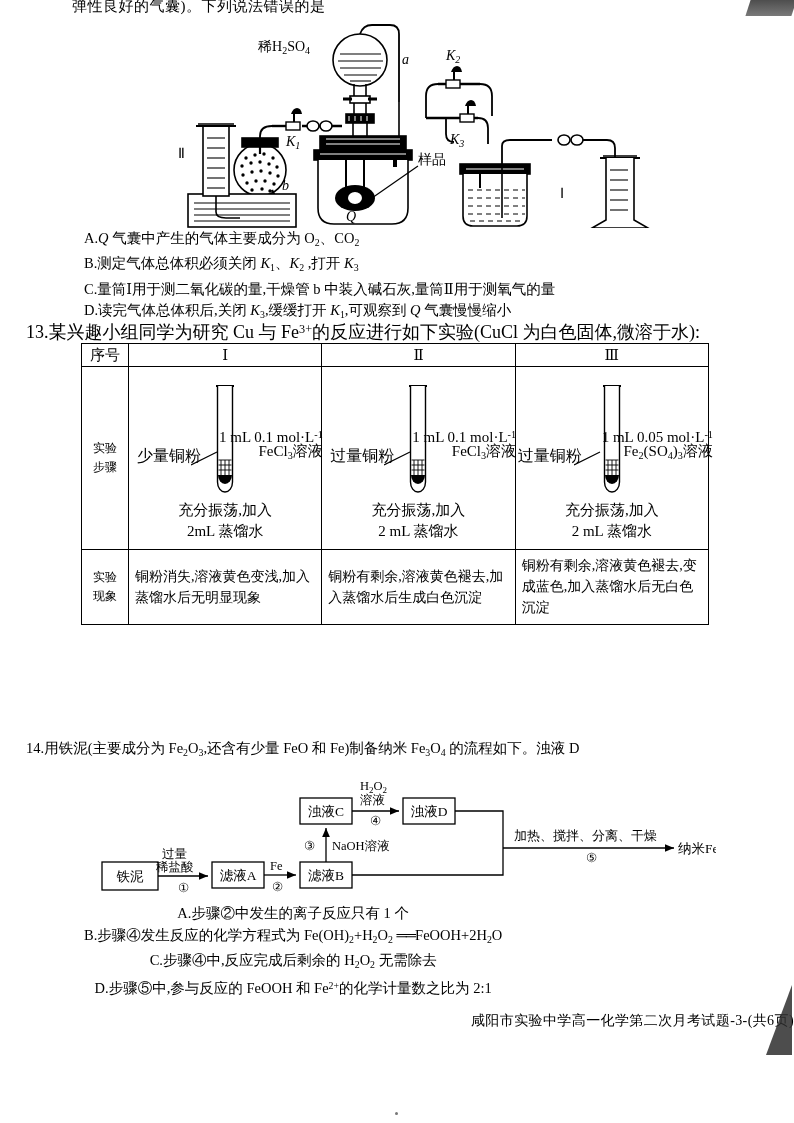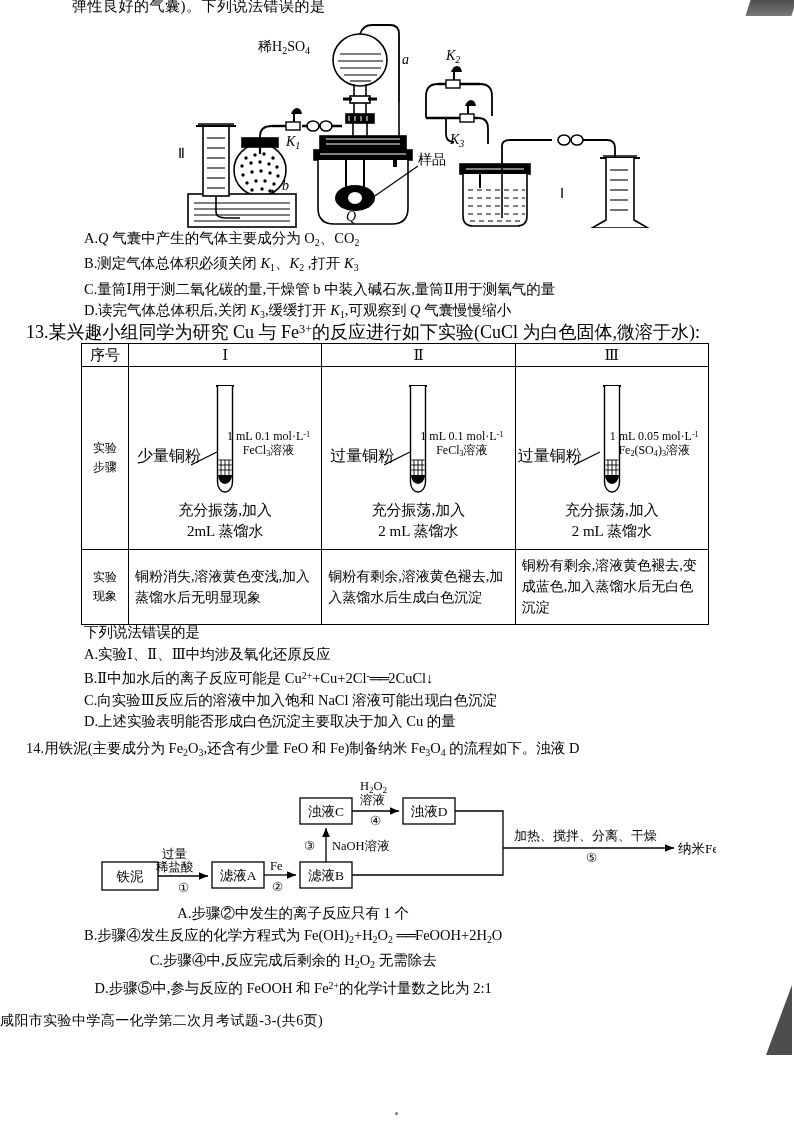--- a/index.html
+++ b/index.html
@@ -46,33 +46,33 @@
   #q13table .stepcell{height:182px;position:relative;}
   #q13table .phencell{
     text-align:left;padding:5px 5px 6px 6px;font-size:14px;line-height:21px;
   }
   .tubewrap{position:relative;height:126px;}
   .capt{font-size:15px;line-height:21px;}
 
   
   .tube{position:absolute;left:50%;margin-left:-12px;top:6px;}
   .lblL{position:absolute;font-size:16px;white-space:nowrap;}
-  .lblR{position:absolute;font-size:12px;line-height:14px;white-space:nowrap;text-align:center;padding-left:8px;}
+  .lblR{position:absolute;font-size:15px;line-height:14px;white-space:nowrap;text-align:right;}
 
   #q13tail{position:absolute;left:84px;top:622px;}
 
   
   #q14stem{position:absolute;left:26px;top:731px;font-size:14.5px;line-height:22px;margin-top:6px;}
   #q14stem .l2{margin-left:25px;}
   #flow{position:absolute;left:96px;top:778px;width:620px;height:118px;}
   #q14opts{position:absolute;left:84px;top:903px;text-align:center;}
 
   
   #footer{
-    position:absolute;left:0;top:1012px;width:794px;text-align:left;
+    position:absolute;left:0;top:1012px;width:794px;text-align:right;
     font-size:14px;letter-spacing:.4px;
   }
 
   
   .edge-tr{position:absolute;right:0;top:0;width:46px;height:16px;
     background:linear-gradient(180deg,#3a3a3a,#6a6a6a);transform:skewX(-18deg);opacity:.9;}
   .edge-br{position:absolute;right:2px;top:985px;width:26px;height:70px;
     background:#2e2e2e;clip-path:polygon(100% 0,100% 100%,0 100%);opacity:.85;}
   .dotmark{position:absolute;left:395px;top:1112px;width:3px;height:3px;background:#777;border-radius:50%;}
 </style>
@@ -394,27 +394,20 @@
 
     <tr>
       <td class="rowhead">实验<br>现象</td>
       <td class="phencell">铜粉消失,溶液黄色变浅,加入蒸馏水后无明显现象</td>
       <td class="phencell">铜粉有剩余,溶液黄色褪去,加入蒸馏水后生成白色沉淀</td>
       <td class="phencell">铜粉有剩余,溶液黄色褪去,变成蓝色,加入蒸馏水后无白色沉淀</td>
     </tr>
   </tbody>
     </table>
 
-  <div id="q13tail">
-    <div class="opt">下列说法错误的是</div>
-    <div class="opt">A.实验Ⅰ、Ⅱ、Ⅲ中均涉及氧化还原反应</div>
-    <div class="opt">B.Ⅱ中加水后的离子反应可能是 Cu<sup>2+</sup>+Cu+2Cl<sup>-</sup><span style="letter-spacing:-1px;">══</span>2CuCl↓</div>
-    <div class="opt">C.向实验Ⅲ反应后的溶液中加入饱和 NaCl 溶液可能出现白色沉淀</div>
-    <div class="opt">D.上述实验表明能否形成白色沉淀主要取决于加入 Cu 的量</div>
-  </div>
 
   <div id="q14stem">
     <div>14.用铁泥(主要成分为 Fe<sub>2</sub>O<sub>3</sub>,还含有少量 FeO 和 Fe)制备纳米 Fe<sub>3</sub>O<sub>4</sub> 的流程如下。浊液 D</div>
   </div>
 
   <div id="flow">
     <svg width="620" height="118" viewBox="0 0 620 118" xmlns="http://www.w3.org/2000/svg">
       <defs>
         <marker id="ah" markerWidth="8" markerHeight="8" refX="7" refY="3" orient="auto">
           <path d="M0,0 L7,3 L0,6 z" fill="#000"></path>

